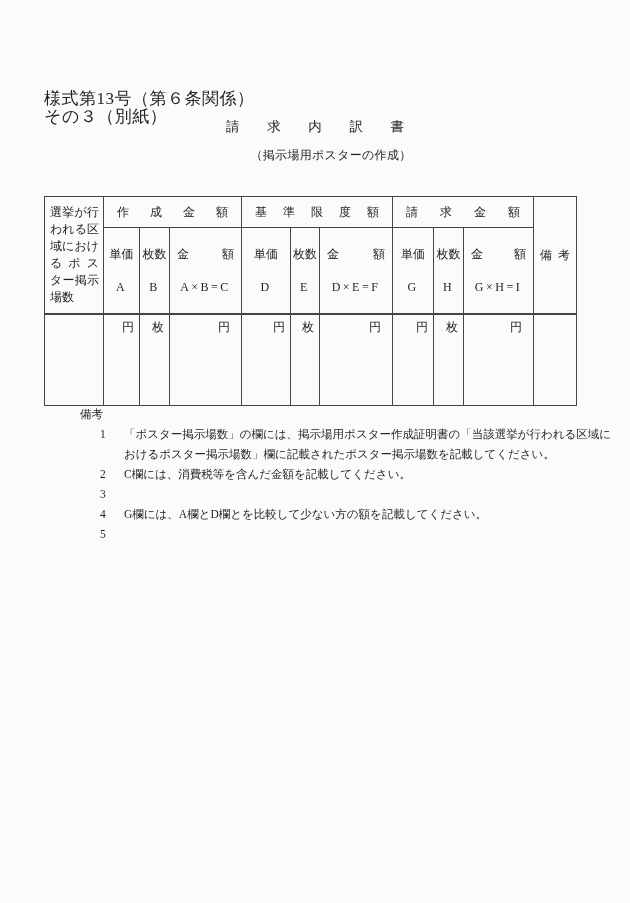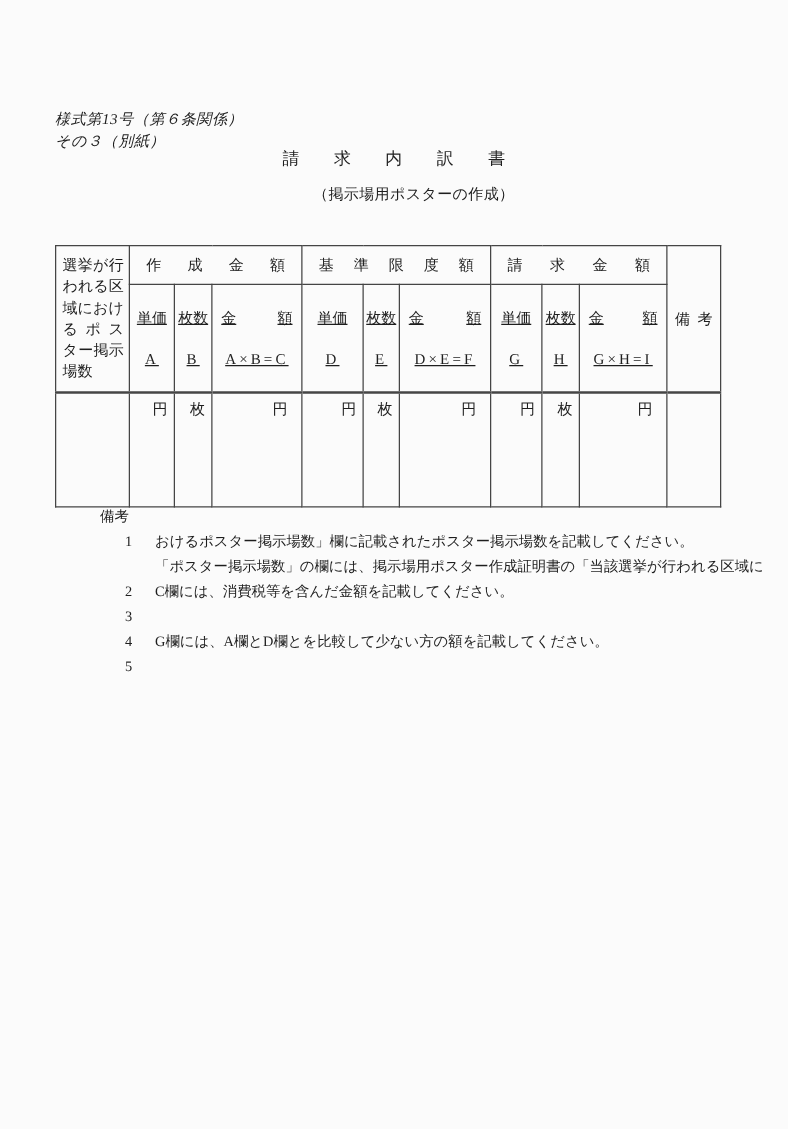--- a/index.html
+++ b/index.html
@@ -5,21 +5,21 @@
   html,body{margin:0;padding:0;}
   body{
     width:630px;height:903px;
     background:#fbfbfb;
     font-family:"Liberation Serif","DejaVu Serif",serif;
     color:#1e1e1e;
     position:relative;
     overflow:hidden;
   }
   .abs{position:absolute;}
-  .form-line{font-size:12px;letter-spacing:0.5px;white-space:nowrap;font-style:italic;}
+  .form-line{font-size:17px;letter-spacing:0.5px;white-space:nowrap;}
   #form-number{left:44px;top:87px;}
   #form-attachment{left:44px;top:105px;}
 
   .title-row{left:0;top:118px;width:100%;display:flex;justify-content:center;}
   .doc-title{width:178px;font-size:13.5px;}
   .subtitle-row{left:16px;top:147px;width:100%;text-align:center;font-size:12px;letter-spacing:0.3px;}
 
   
   .jc{display:flex;justify-content:space-between;}
 
@@ -29,21 +29,21 @@
     width:532px;table-layout:fixed;
     border-collapse:collapse;
     font-size:12px;
   }
   table.breakdown td{
     border:1px solid #454545;
     padding:0;
     overflow:hidden;
   }
   tr.r1 td{height:30px;}
-  tr.r2 td{height:85px;text-decoration:underline;}
+  tr.r2 td{height:85px;}
   tr.r3 td{height:90px;}
 
   td.rowhead{vertical-align:top;}
   td.rowhead .rh-pad{padding:7px 4px 0 5px;}
   .rh-line{height:17px;line-height:17px;}
 
   td.group{vertical-align:middle;}
   td.group .jc{margin:0 13px;}
 
   td.remarks{vertical-align:middle;}
@@ -262,22 +262,22 @@
     <td><span></span></td>
   </tr>
 </tbody>
   </table>
 
 <div class="abs notes">
   <div class="notes-label">備考</div>
   <div class="note-item">
     <span class="note-num">1</span>
     <div class="note-text">
+      <div class="note-line">「ポスター掲示場数」の欄には、掲示場用ポスター作成証明書の「当該選挙が行われる区域に</div>
       <div class="note-line">おけるポスター掲示場数」欄に記載されたポスター掲示場数を記載してください。</div>
-      <div class="note-line">「ポスター掲示場数」の欄には、掲示場用ポスター作成証明書の「当該選挙が行われる区域に</div>
     </div>
   </div>
   <div class="note-item">
     <span class="note-num">2</span>
     <div class="note-text">
       <div class="note-line">C欄には、消費税等を含んだ金額を記載してください。</div>
     </div>
   </div>
   <div class="note-item">
     <span class="note-num">3</span>

